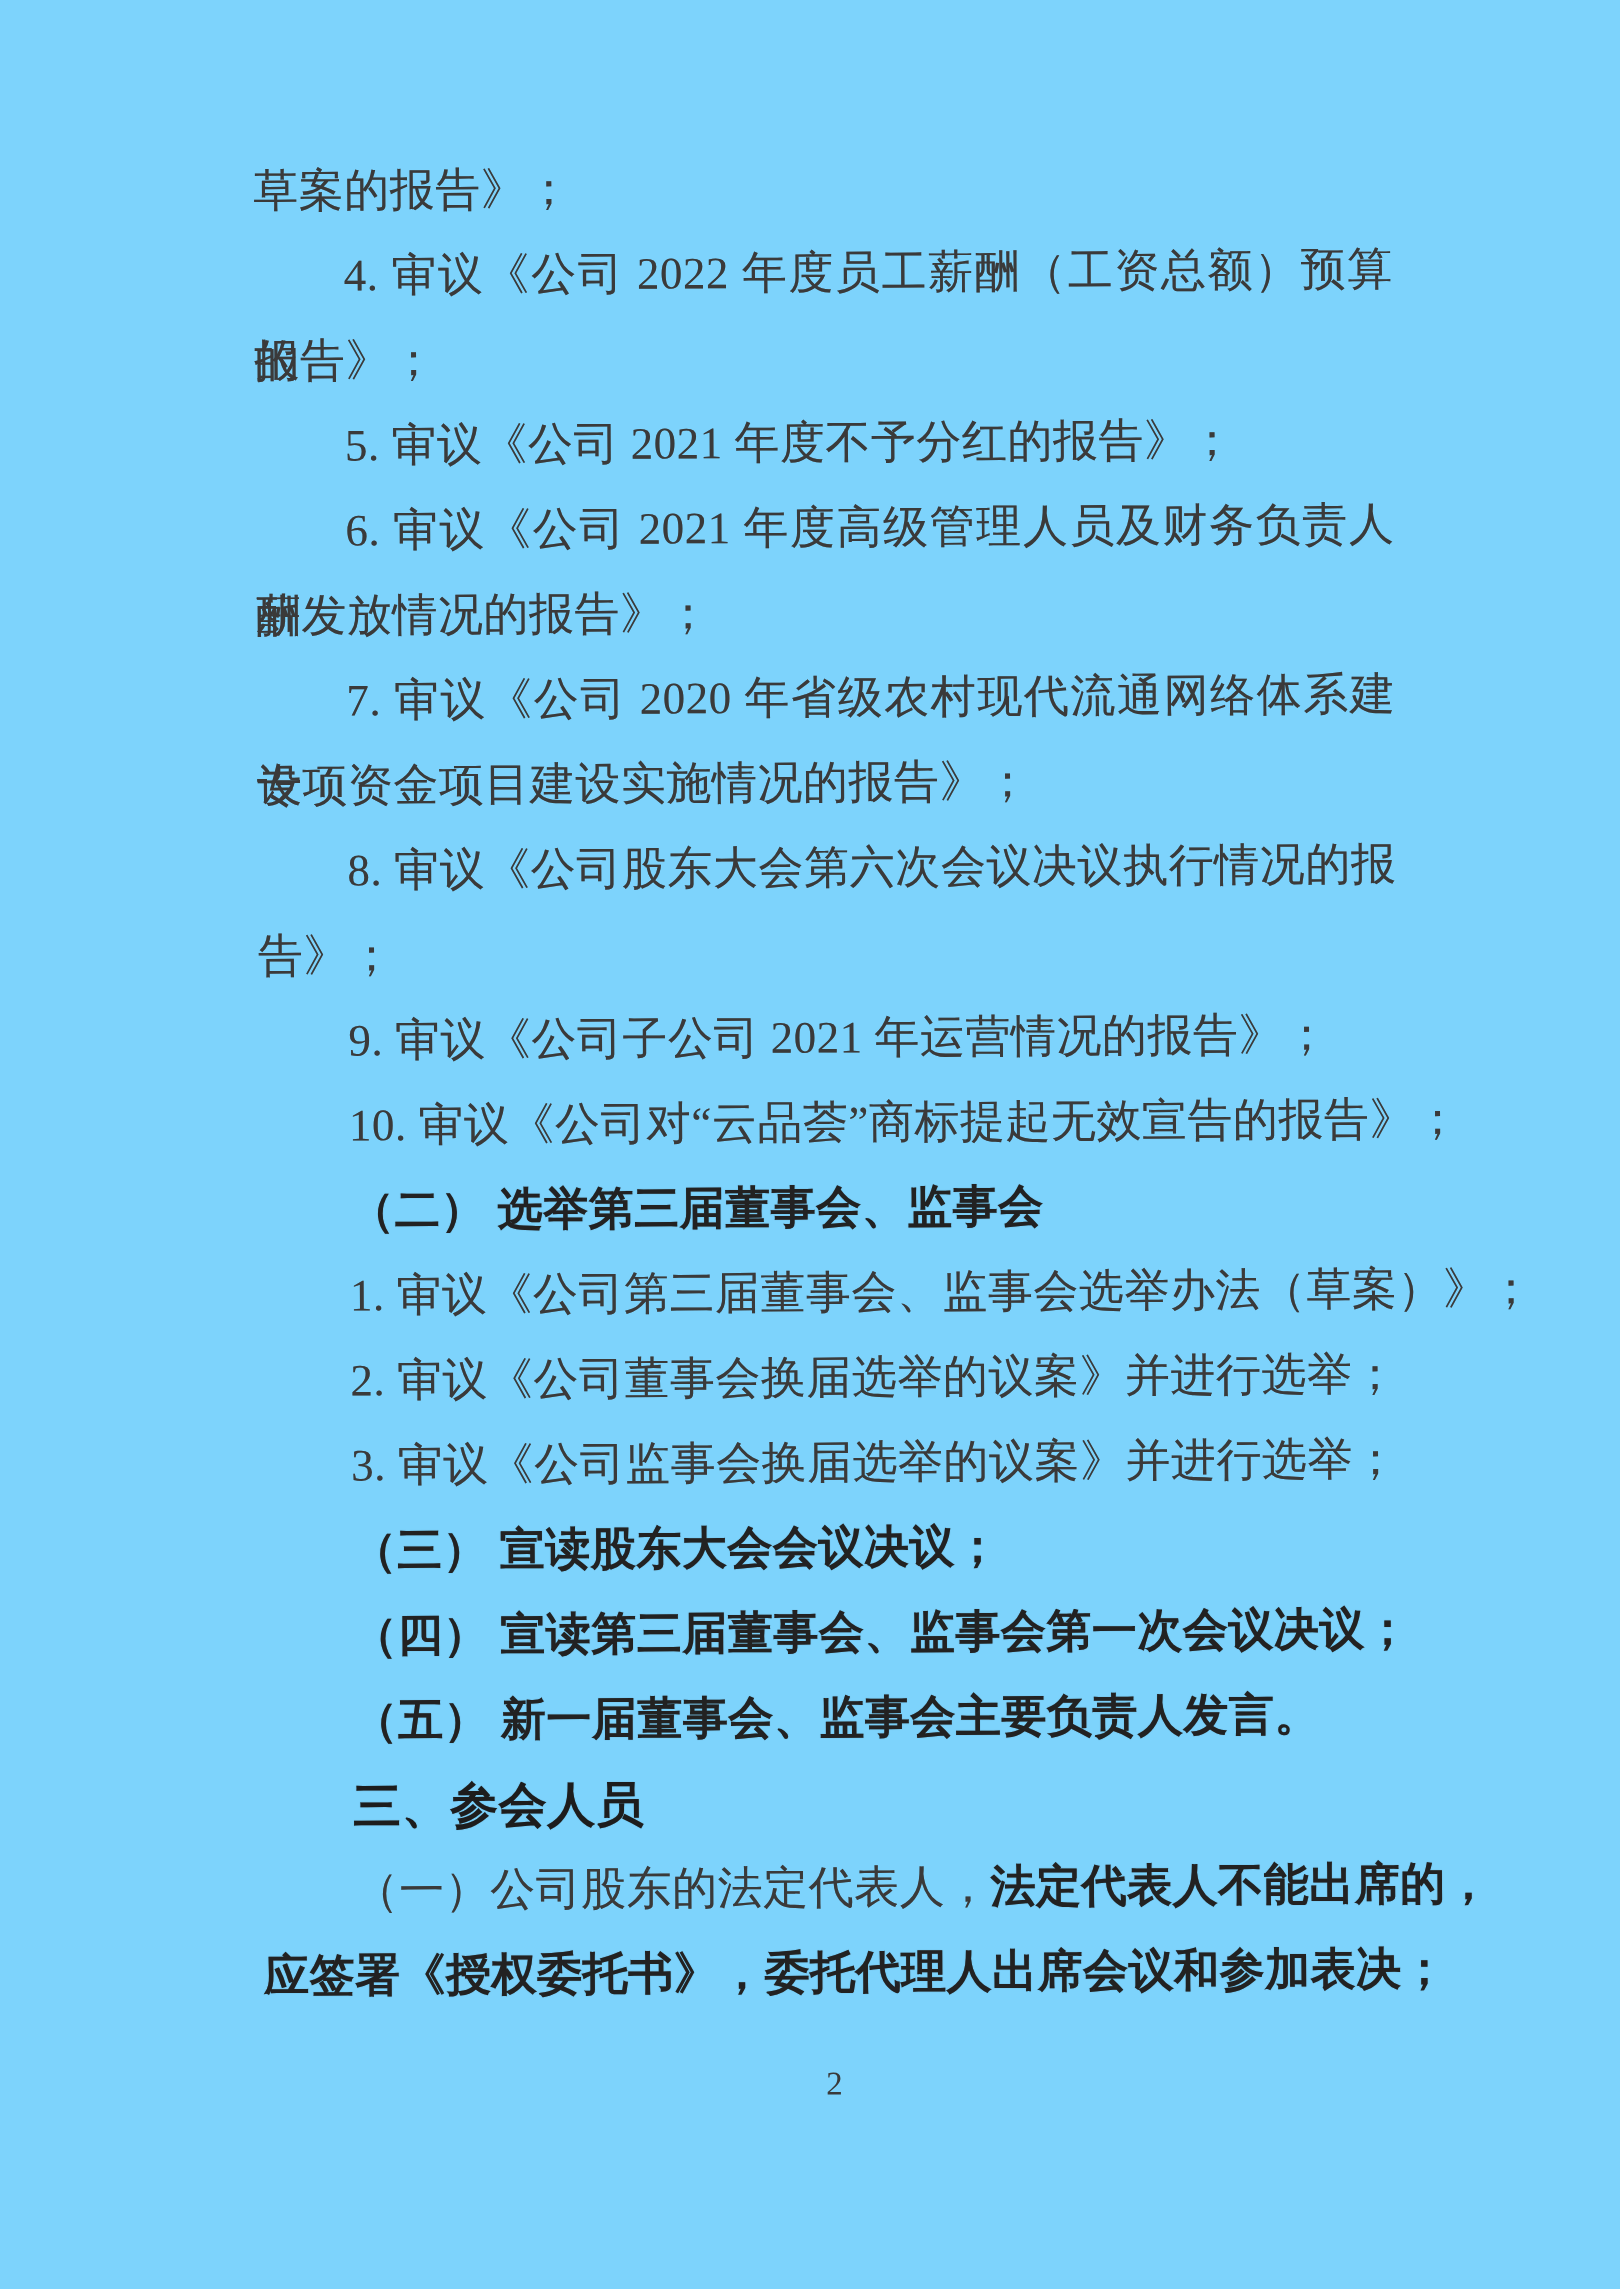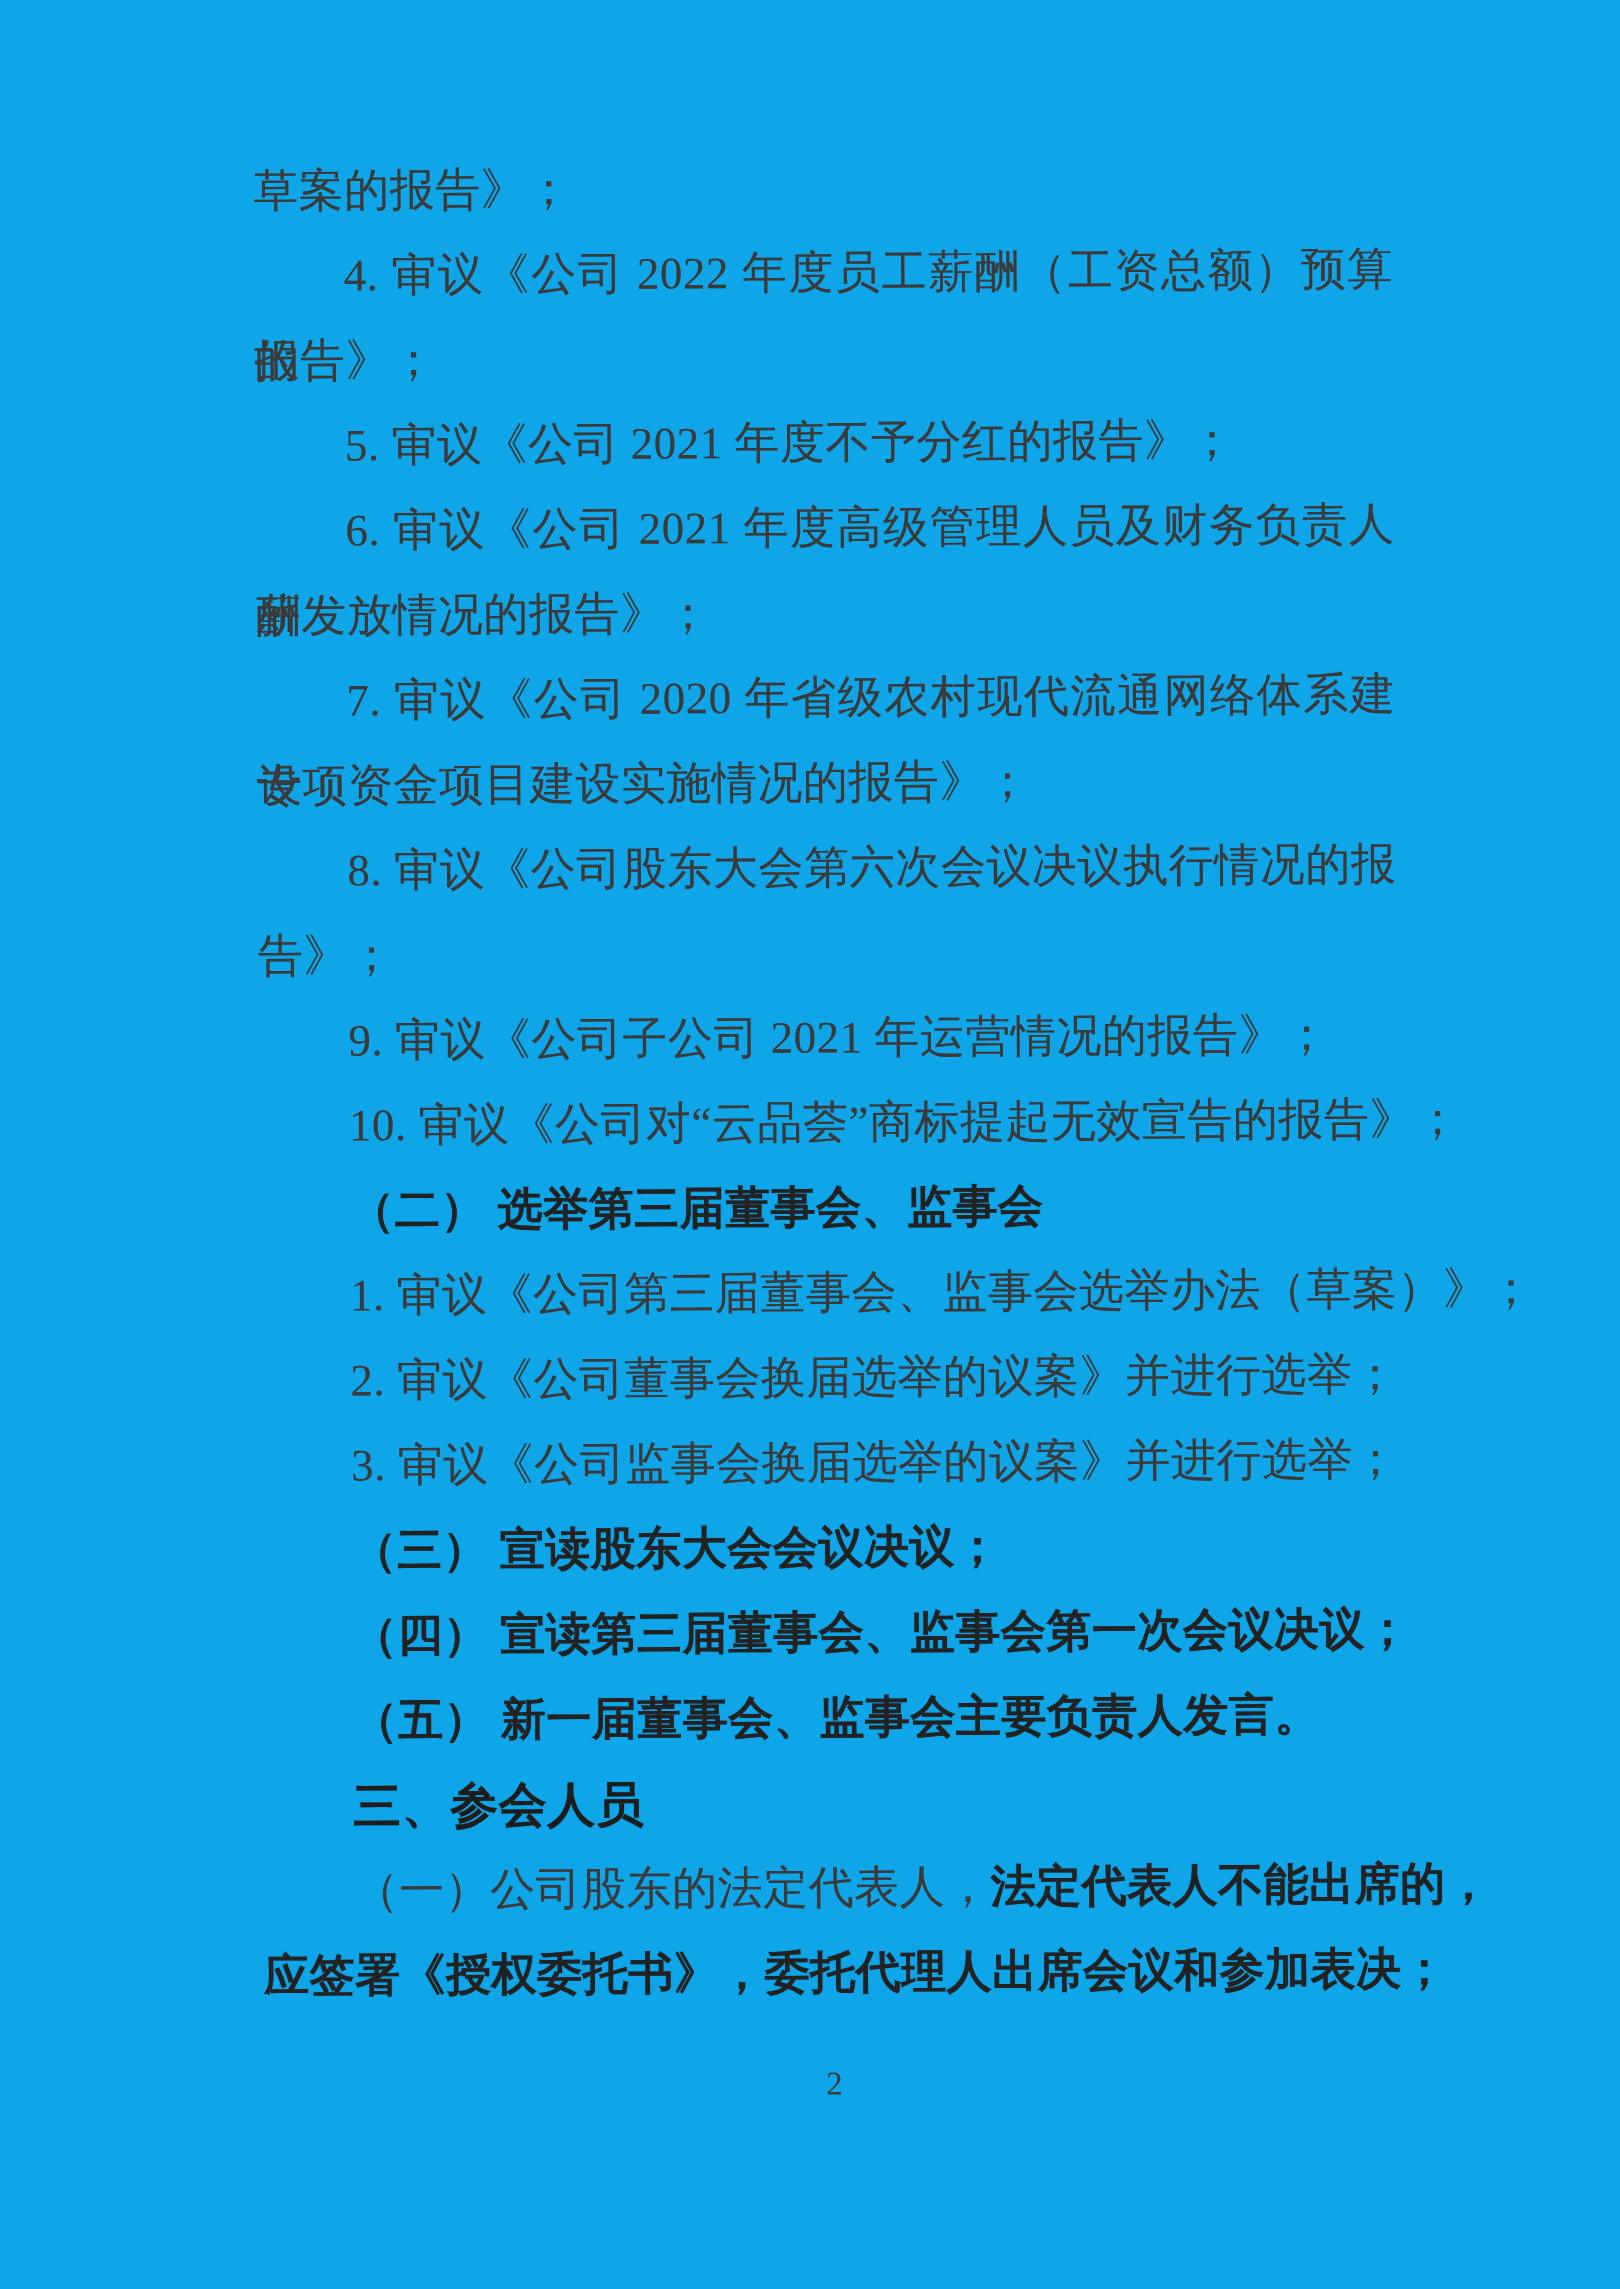--- a/index.html
+++ b/index.html
@@ -4,21 +4,21 @@
 <style>
   html, body {
     margin: 0;
     padding: 0;
     background: #ffffff;
   }
   .sheet {
     position: relative;
     width: 1620px;
     height: 2290px;
-    background: #0ea5e9;
+    background: #7dd3fc;
     overflow: hidden;
     font-family: "Liberation Serif", "DejaVu Serif", serif;
   }
   .doc-body {
     position: absolute;
     left: 253px;
     top: 149px;
     width: 1139px;
     transform: rotate(-0.35deg);
     transform-origin: 0 0;

